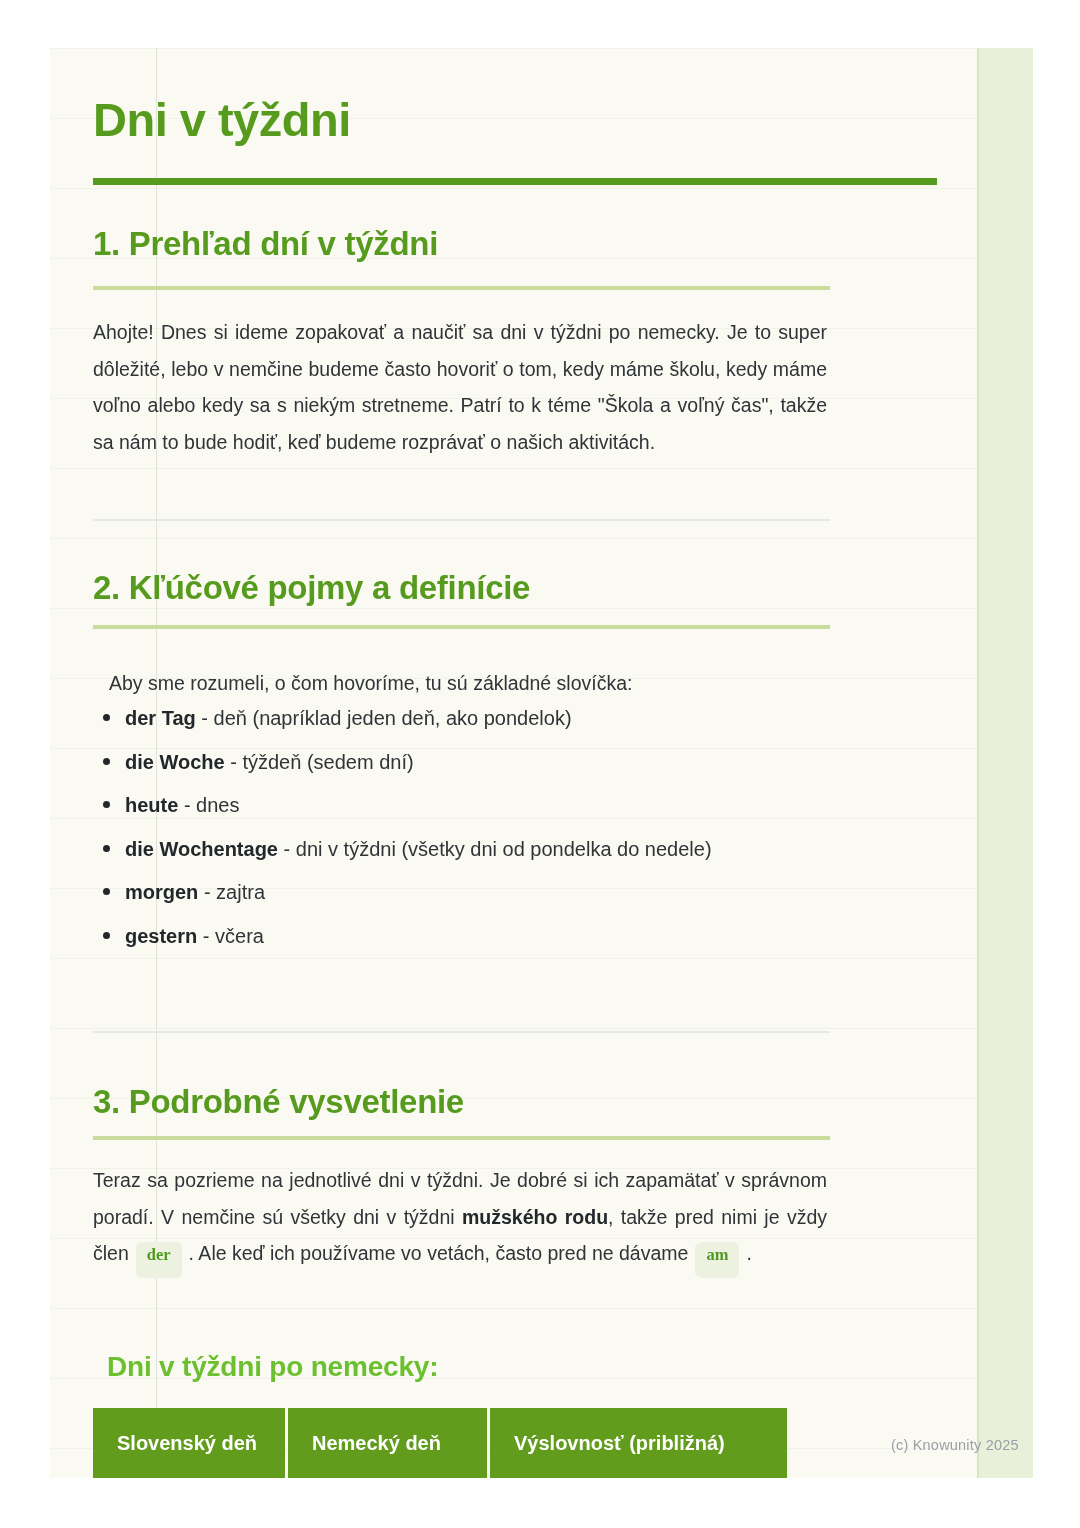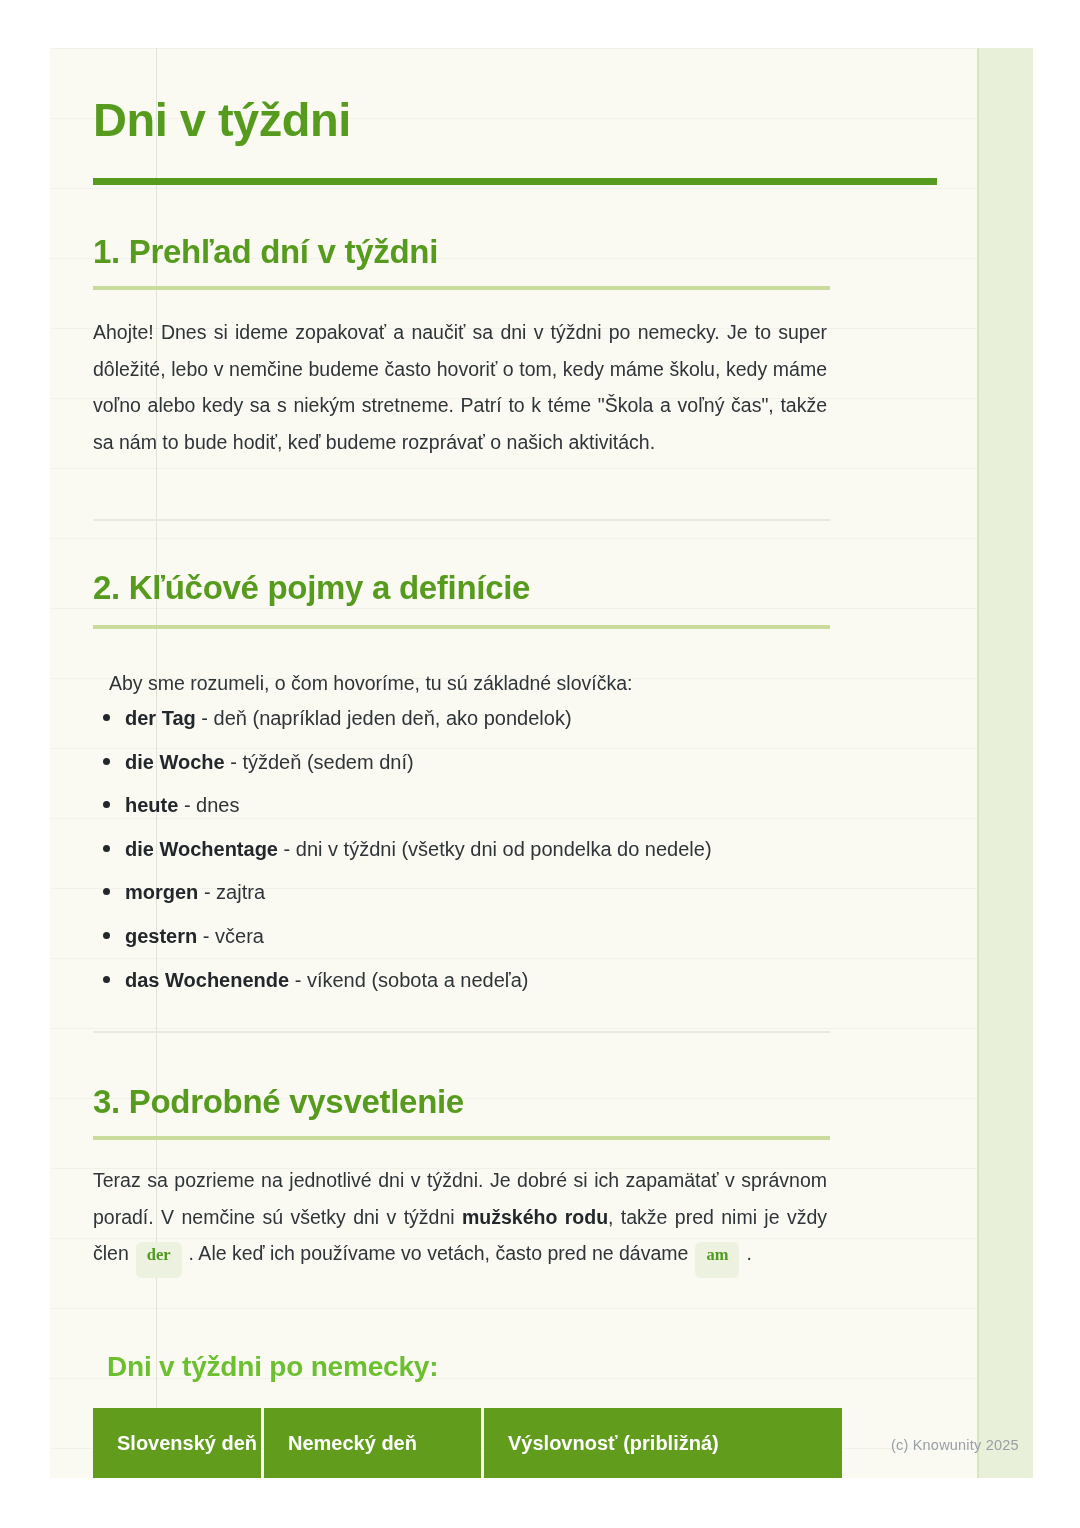--- a/index.html
+++ b/index.html
@@ -53,58 +53,57 @@
     font-size:16.5px;line-height:22px;color:#4f9b21;font-weight:700;
     vertical-align:baseline;
   }
   .sub-h{margin:14px;top:1336px;font-size:28px;line-height:34px;font-weight:700;color:#6cc030;letter-spacing:-0.2px;}
   .table-head{top:1408px;display:flex;gap:3px;}
   .th-cell{
     height:70px;background:#619c1d;color:#ffffff;
     display:flex;align-items:center;padding-left:24px;box-sizing:border-box;
     font-size:20px;font-weight:700;
   }
-  .th-cell.c0{width:168px;}
-  .th-cell.c1{width:217px;}
-  .th-cell.c2{width:358px;}
+  .th-cell.c0{width:192px;}
+  .th-cell.c1{width:199px;}
+  .th-cell.c2{width:297px;}
   .watermark{
     position:absolute;left:891px;top:1437px;z-index:5;
     font-size:14.5px;color:#989fa5;letter-spacing:.2px;
   }
 </style>
 </head>
 <body>
 
 <div class="page">
 
   <div class="paper">
     <div class="stripe"></div>
   </div>
 
   <h1 class="abs doc-title">Dni v týždni</h1>
   <div class="abs title-rule"></div>
 
-  <h2 class="abs sec-h" style="top:232px">1. Prehľad dní v týždni</h2>
+  <h2 class="abs sec-h" style="top:224px">1. Prehľad dní v týždni</h2>
   <div class="abs sec-underline" style="top:286px"></div>
   <p class="abs body-p" style="top:314px">Ahojte! Dnes si ideme zopakovať a naučiť sa dni v týždni po nemecky. Je to super dôležité, lebo v nemčine budeme často hovoriť o tom, kedy máme školu, kedy máme voľno alebo kedy sa s niekým stretneme. Patrí to k téme "Škola a voľný čas", takže sa nám to bude hodiť, keď budeme rozprávať o našich aktivitách.</p>
 
   <div class="abs divider" style="top:519px"></div>
 
   <h2 class="abs sec-h" style="top:568px">2. Kľúčové pojmy a definície</h2>
   <div class="abs sec-underline" style="top:625px"></div>
   <p class="abs intro-p" style="top:654px">Aby sme rozumeli, o čom hovoríme, tu sú základné slovíčka:</p>
 
   <ul class="abs bullets" style="top:705px">
     <li class="bullet"><b>der Tag</b><span> - deň (napríklad jeden deň, ako pondelok)</span></li>
     <li class="bullet"><b>die Woche</b><span> - týždeň (sedem dní)</span></li>
     <li class="bullet"><b>heute</b><span> - dnes</span></li>
     <li class="bullet"><b>die Wochentage</b><span> - dni v týždni (všetky dni od pondelka do nedele)</span></li>
     <li class="bullet"><b>morgen</b><span> - zajtra</span></li>
     <li class="bullet"><b>gestern</b><span> - včera</span></li>
-    <li class="bullet"><b>das Wochenende</b><span> - víkend (sobota a nedeľa)</span></li>
   </ul>
 
   <div class="abs divider" style="top:1031px"></div>
 
   <h2 class="abs sec-h" style="top:1082px">3. Podrobné vysvetlenie</h2>
   <div class="abs sec-underline" style="top:1136px"></div>
 
   <p class="abs body-p" style="top:1162px"><span>Teraz sa pozrieme na jednotlivé dni v týždni. Je dobré si ich zapamätať v správnom poradí. V nemčine sú všetky dni v týždni </span><b>mužského rodu</b><span>, takže pred nimi je vždy člen</span><span class="code-chip">der</span><span>. Ale keď ich používame vo vetách, často pred ne dávame</span><span class="code-chip">am</span><span>.</span></p>
 
   <h3 class="abs sub-h">Dni v týždni po nemecky:</h3>

